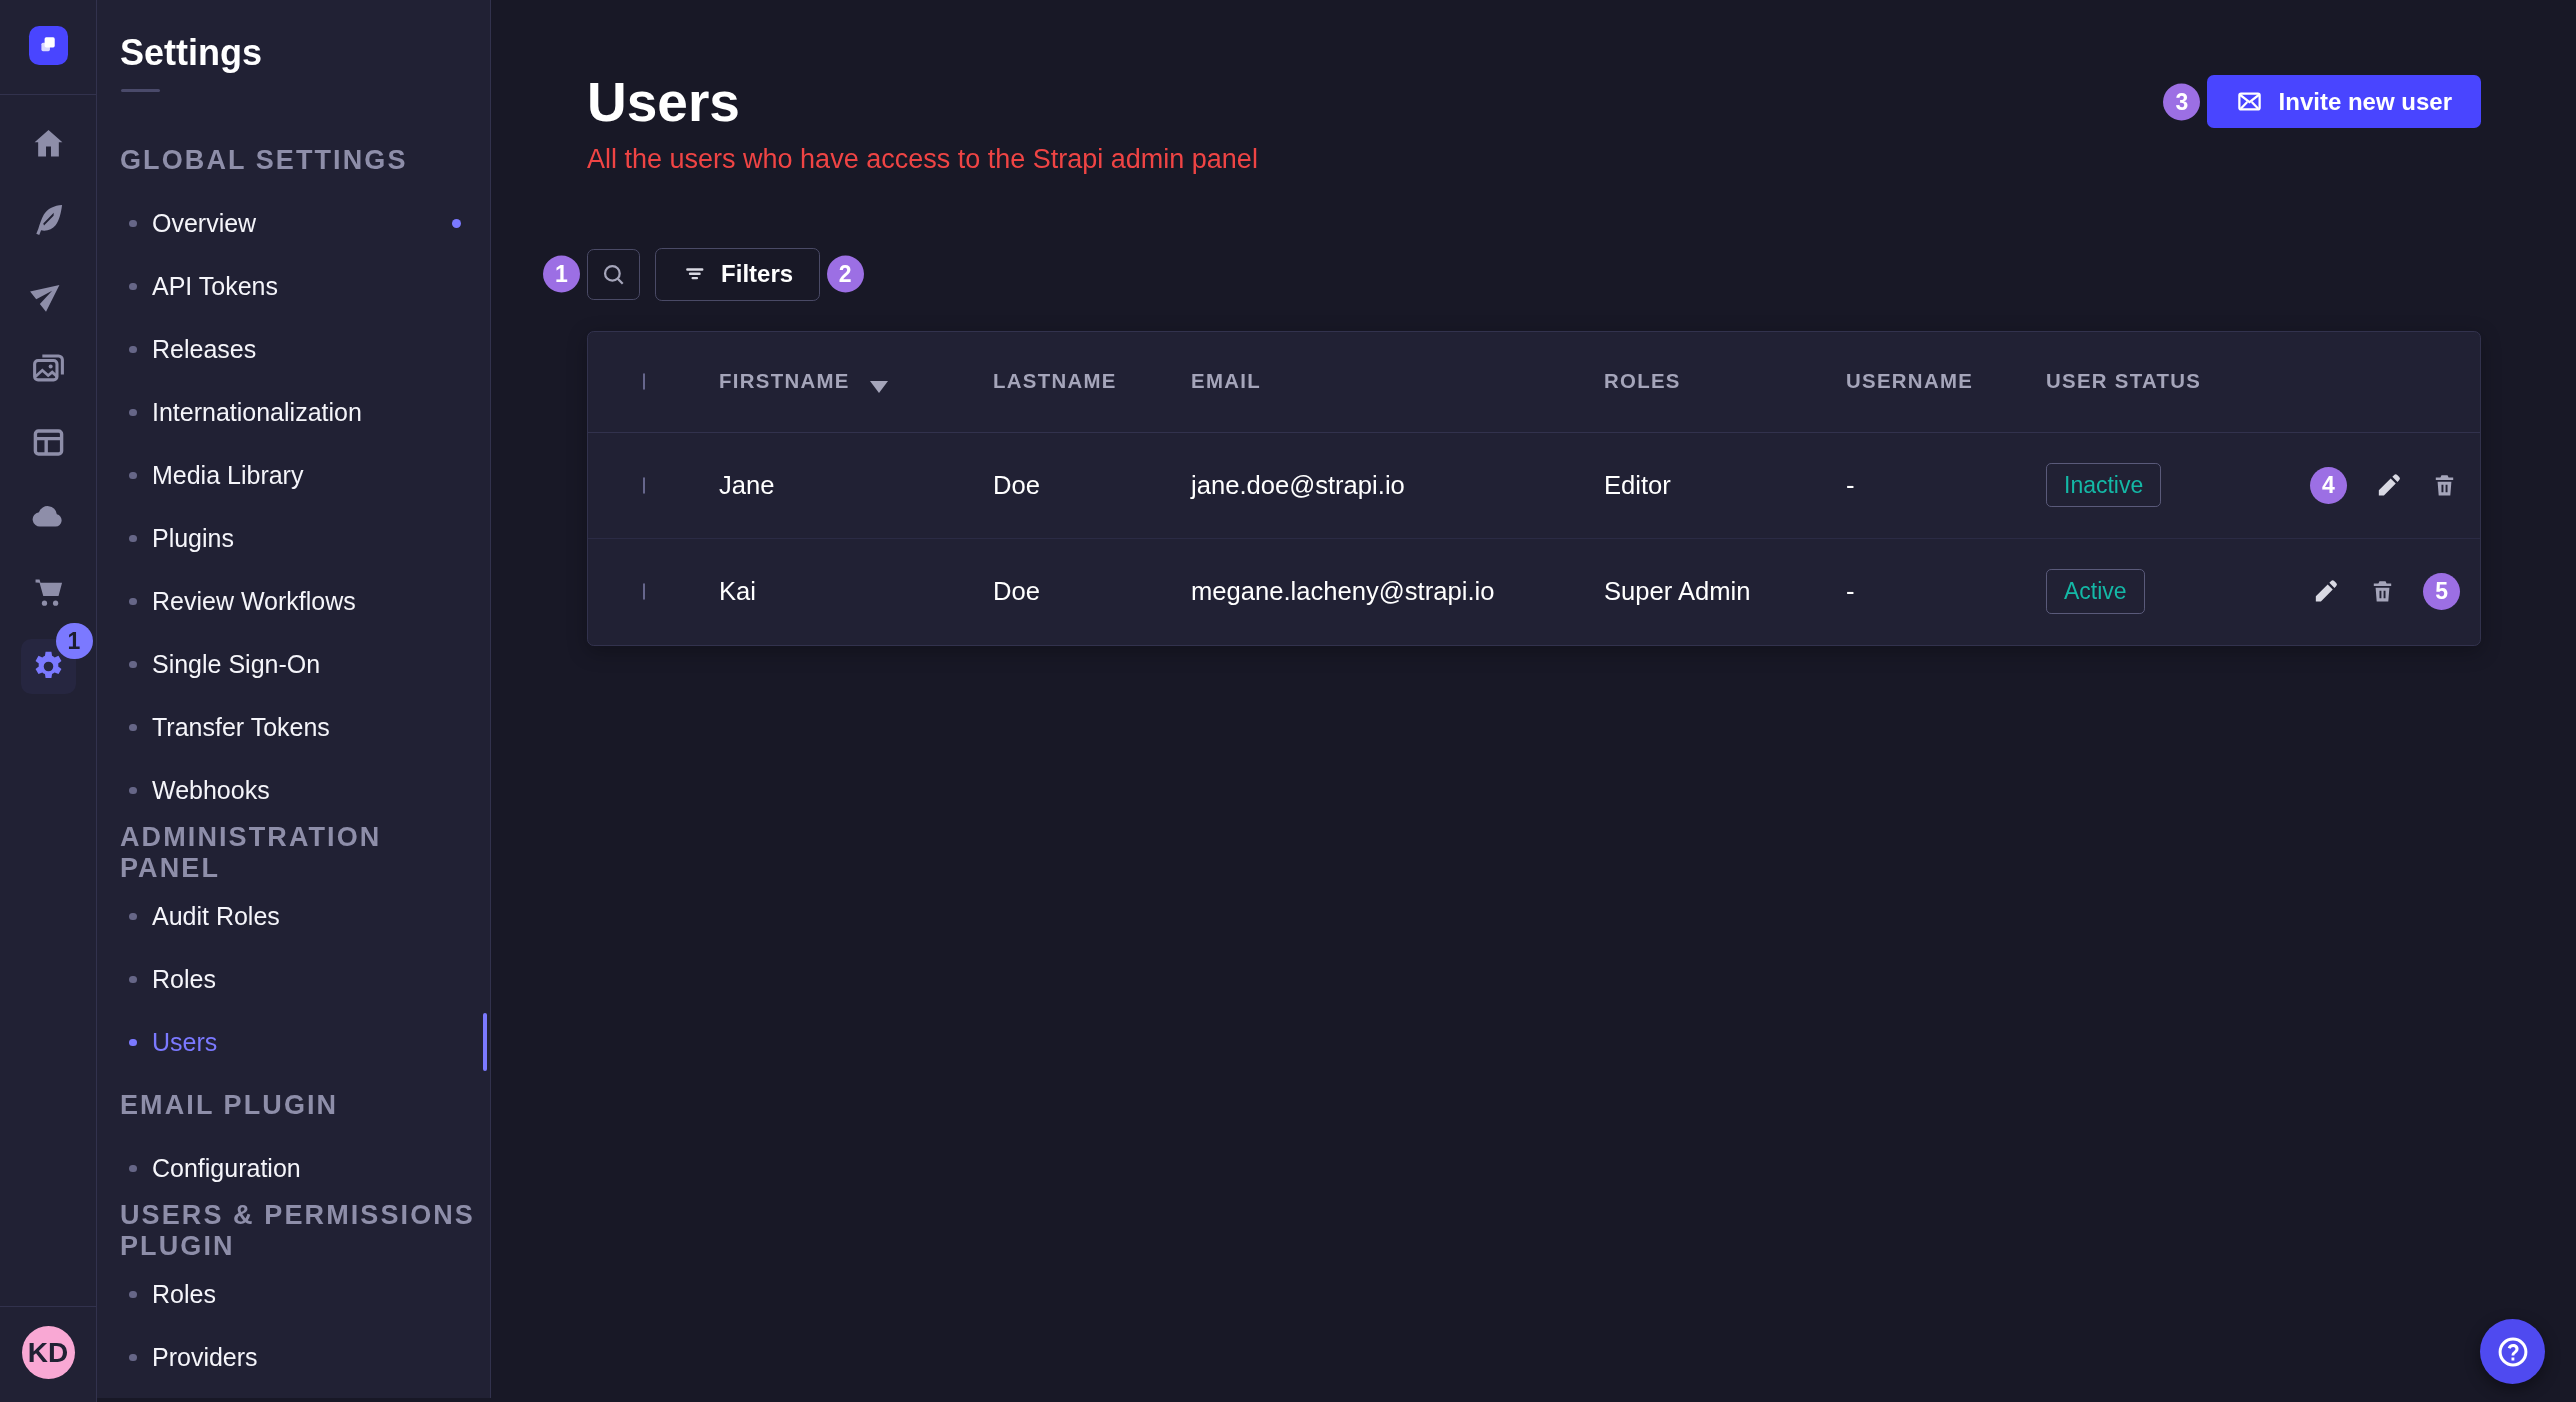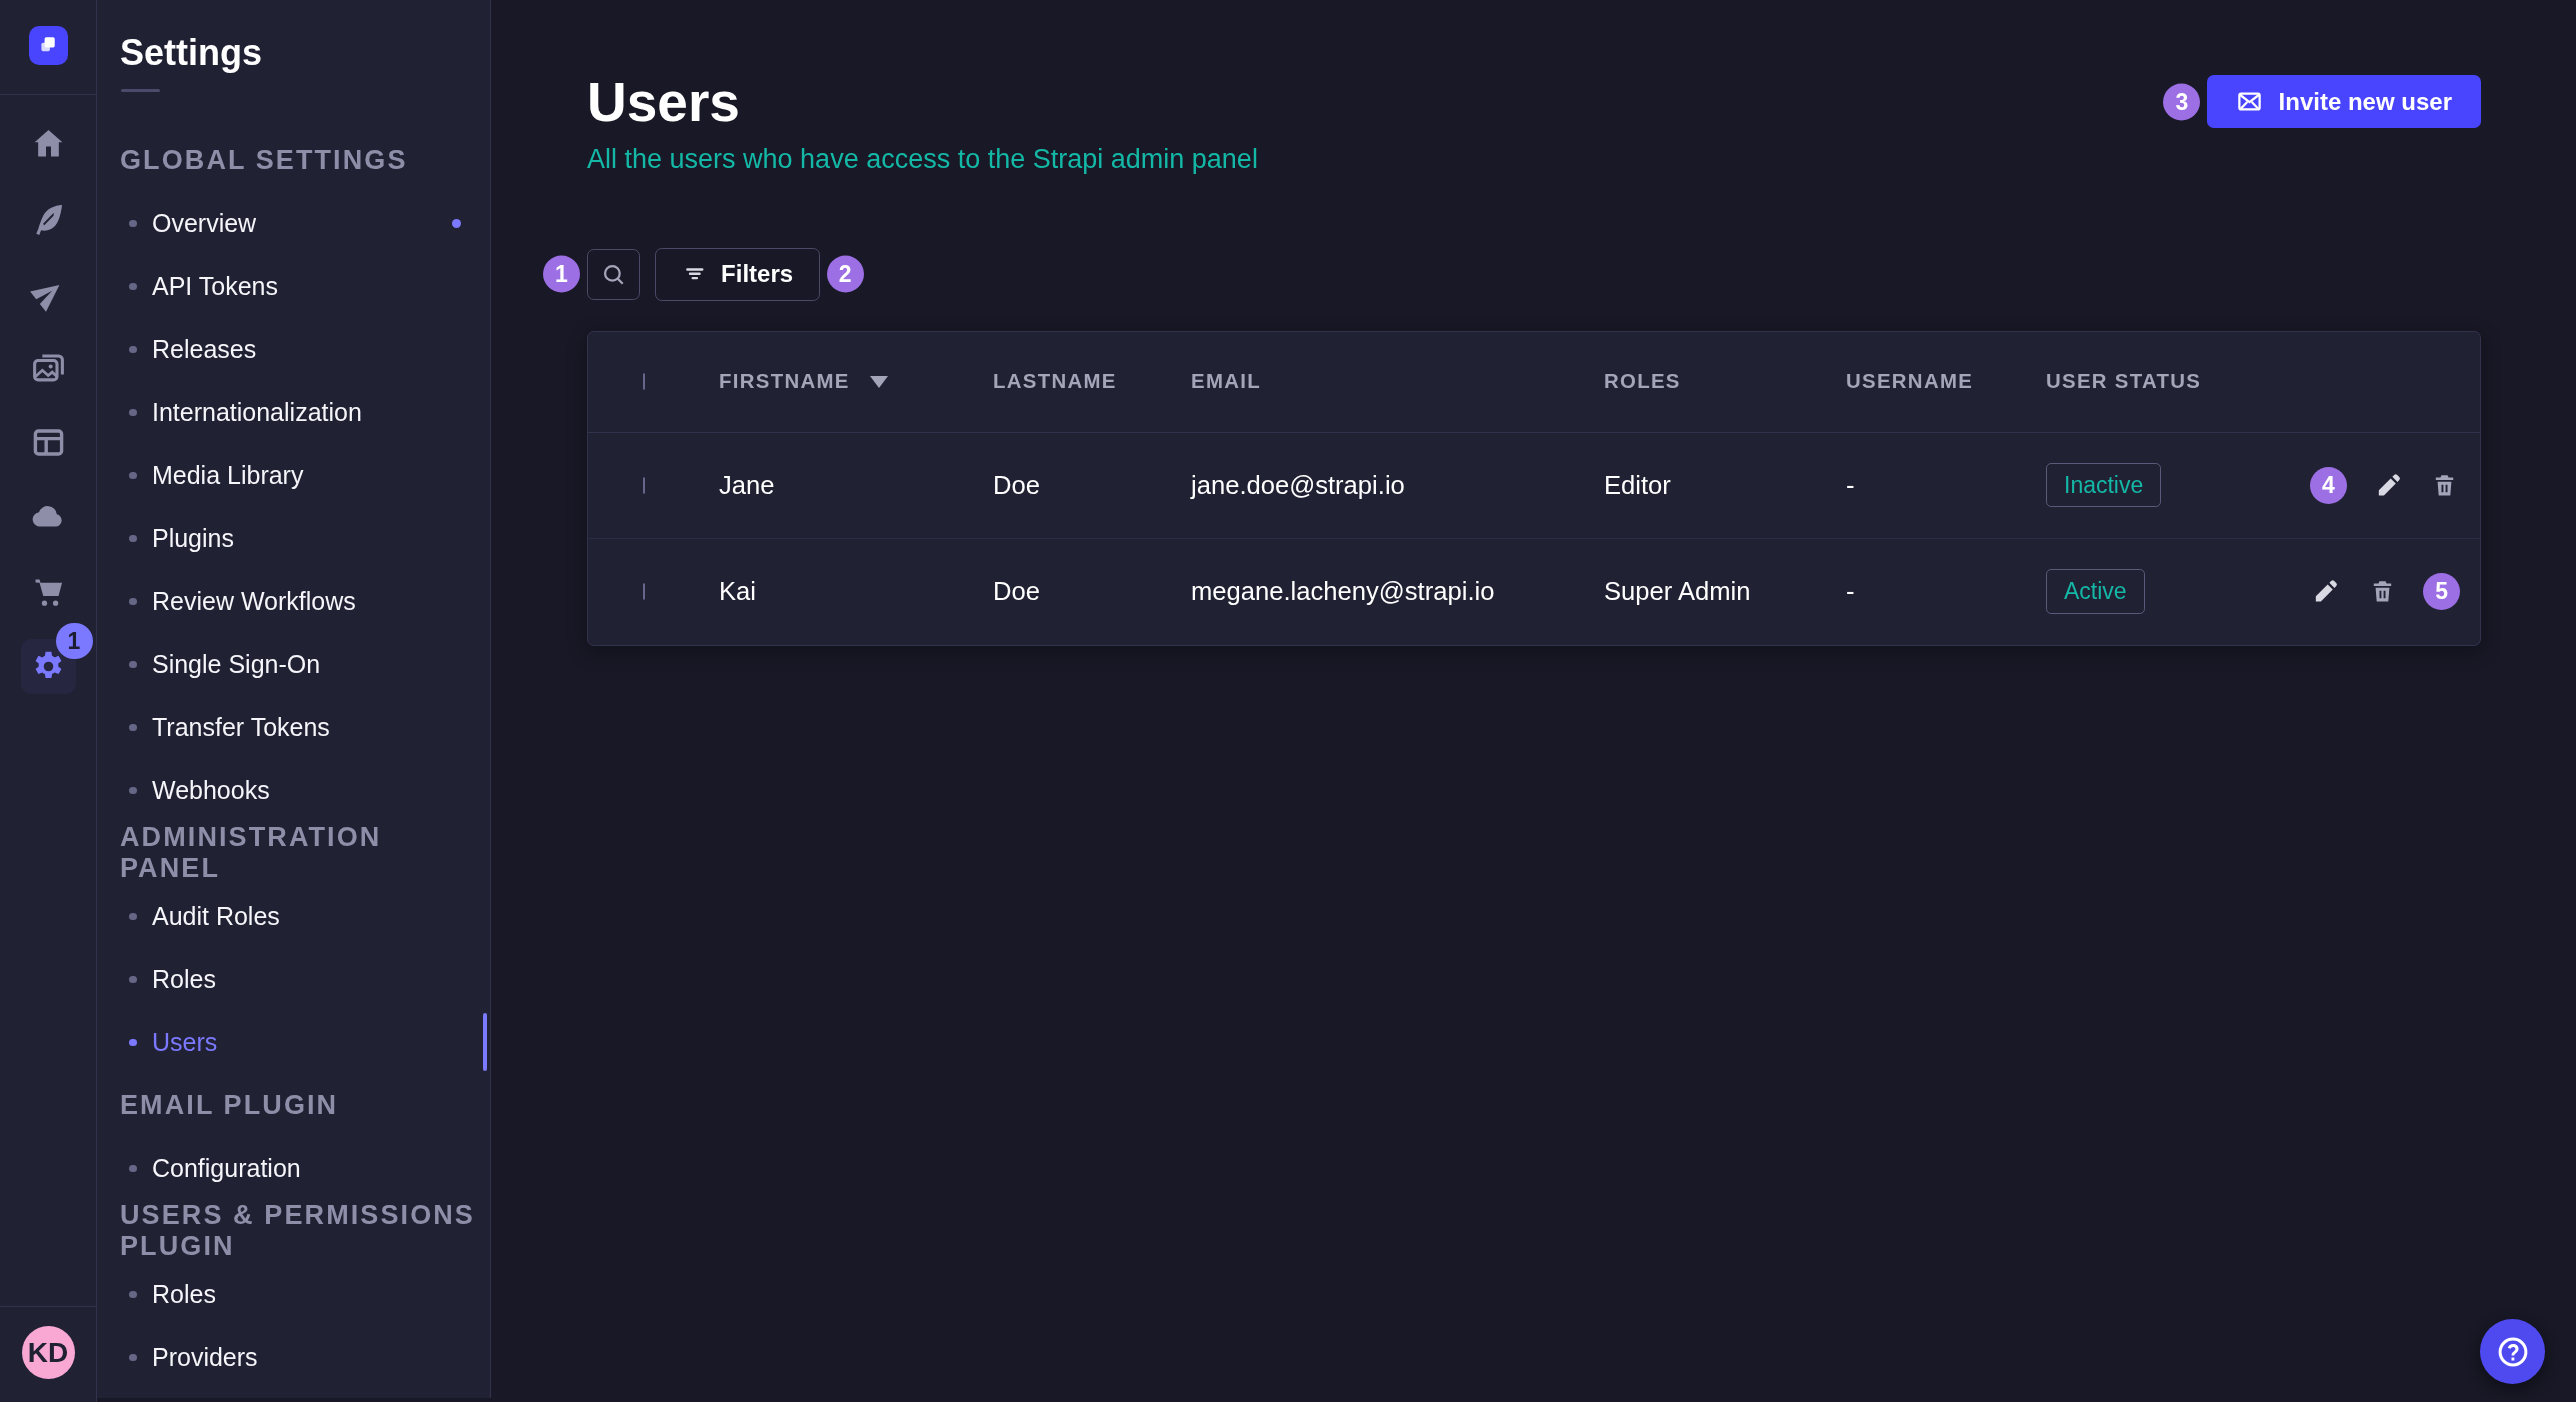--- a/index.html
+++ b/index.html
@@ -64,21 +64,21 @@
   .nav-item.active::after {
     content:""; position:absolute; right:2.6px; top:2.6px; bottom:2.6px; width:4.3px;
     background:#7b79ff; border-radius:2.6px;
   }
   .notif-dot { width:9.4px; height:9.4px; border-radius:50%; background:#7b79ff; margin-left:auto; margin-right:29px; }
 
   
   .main { position:absolute; left:492px; right:0; top:0; bottom:0; padding:0 95px; }
   .page-header { margin-top:75px; display:flex; justify-content:space-between; align-items:flex-start; }
   .page-title { font-size:55px; font-weight:700; line-height:1; color:#fff; }
-  .page-subtitle { margin-top:13.6px; font-size:27px; color:#14b8a6; }
+  .page-subtitle { margin-top:13.6px; font-size:27px; color:#ef4444; }
 
   .btn-wrap { position:relative; display:inline-flex; }
   .primary-btn {
     height:53px; padding:0 29px; border-radius:6.8px; background:#4945ff;
     border:none; color:#fff; font-size:24px; font-weight:700;
     font-family:inherit; display:inline-flex; align-items:center; gap:15.3px; cursor:pointer;
   }
   .primary-btn svg { width:27px; height:27px; }
 
   .annotation {
@@ -115,21 +115,21 @@
   .t-row {
     display:grid;
     grid-template-columns:76px 274px 198px 413px 242px 200px 264px 1fr;
     align-items:center; padding-left:55px;
   }
   .t-head { height:101px; border-bottom:0.9px solid #32324d; }
   .t-body-row { height:106px; border-bottom:0.9px solid #2b2b45; }
   .t-body-row:last-child { border-bottom:none; }
   .th {
     font-size:20.4px; font-weight:700; color:#a5a5ba; letter-spacing:1.3px;
-    text-transform:uppercase; display:flex; align-items:center; gap:20px;
+    text-transform:uppercase; display:flex; align-items:flex-end; gap:20px;
   }
   .sort-arrow { width:0; height:0; border-left:9.4px solid transparent; border-right:9.4px solid transparent; border-top:12px solid #a5a5ba; }
   .td { font-size:25.6px; color:#fff; }
   .checkbox {
     width:34px; height:34px; border-radius:8.5px; border:1.7px solid #66668c;
     background:transparent; cursor:pointer;
   }
   .status-badge {
     display:inline-block; border:1.3px solid #5a5a7a; border-radius:5.1px;
     padding:7.7px 17px; font-size:23px; color:#14b8a6;

